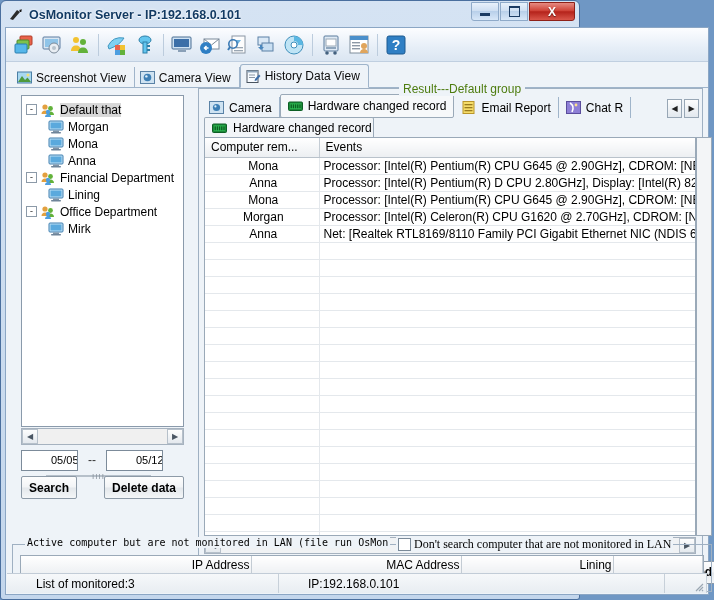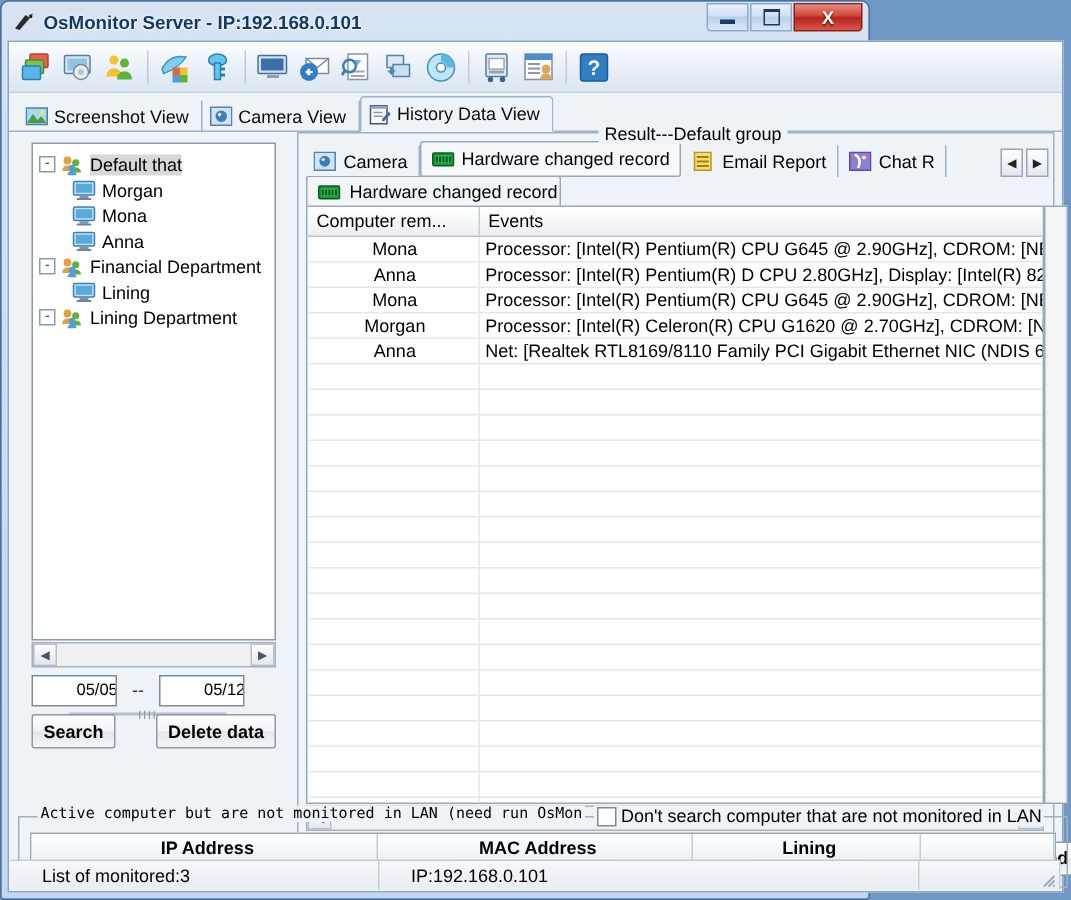--- a/index.html
+++ b/index.html
@@ -180,21 +180,21 @@
   }
 
   
   #resultbox{
     position:absolute;left:192px;top:0px;width:505px;height:501px;
     border:1px solid #9fb0c2;box-sizing:border-box;
   }
   #resultlegend{
     position:absolute;left:200px;top:-7px;
     background:#eef3f8;padding:0 4px;
-    color:#000000;font-size:12px;white-space:nowrap;
+    color:#4d7c0f;font-size:12px;white-space:nowrap;
   }
   #subtabs{
     position:absolute;left:3px;top:6px;right:3px;height:23px;
     display:flex;align-items:flex-end;
   }
   .stab{
     display:flex;align-items:center;gap:5px;
     height:21px;padding:0 7px;
     font-size:12px;color:#000;white-space:nowrap;
     border-right:1px solid #9fb4ca;
@@ -274,48 +274,49 @@
   #lanlegend{
     position:absolute;left:12px;top:-8px;background:#eef3f8;
     font-family:"DejaVu Sans Mono", monospace;
     font-size:10px;color:#000;white-space:nowrap;padding:0 2px;
     max-width:372px;overflow:hidden;
   }
   #lancheck{
     position:absolute;left:383px;top:-8px;
     display:flex;align-items:center;gap:3px;background:#eef3f8;padding:0 2px;
     white-space:nowrap;
+    font-family:Liberation Serif, serif;
   }
   #lancheck .cb{width:11px;height:11px;border:1px solid #7b8a99;background:#fff;display:block;}
   #lancheck .cbl{font-size:12px;color:#000;}
 
   #lantable{
     position:absolute;left:7px;top:10px;width:684px;height:28px;
     background:#fff;border:1px solid #9aa9b8;box-sizing:border-box;overflow:hidden;
   }
   #lantable table{border-collapse:collapse;width:100%;table-layout:fixed;}
   #lantable th{
     height:19px;box-sizing:border-box;
     background:linear-gradient(#ffffff,#eceff2);
     border-right:1px solid #c4ccd4;border-bottom:1px solid #b9c2cb;
-    font-weight:bold;font-size:12px;text-align:center;padding-left:6px;
+    font-weight:normal;font-size:12px;text-align:right;padding-left:6px;
   }
 
   
   #statusbar{
     position:absolute;left:1px;bottom:1px;width:700px;height:20px;
     display:flex;align-items:stretch;
     background:linear-gradient(#f6f8fa,#e8edf2);
     border-top:1px solid #c2ccd7;
     box-sizing:border-box;
   }
   .scell{
-    display:flex;align-items:center;padding-left:21px;
+    display:flex;align-items:center;padding-left:3px;
     font-size:12px;color:#000;
-    border-right:1px solid #c7d0d9;box-sizing:border-box;
+    border-right:1px solid #c7d0d9;box-sizing:border-box;margin-left:26px;
   }
   #scell1{width:246px;}
   #scell2{width:360px;text-align:right;}
   #scell3{flex:1;position:relative;}
   #grip{
     position:absolute;right:2px;bottom:1px;width:12px;height:12px;
   }
 </style>
 </head>
 <body>
@@ -584,23 +585,35 @@
               <span class="ticon-grp">
                 <svg width="16" height="14" viewBox="0 0 16 14">
                   <circle cx="5" cy="4" r="2.6" fill="#e3a03f"></circle>
                     <path d="M1.5 11c0-2.3 1.6-3.6 3.5-3.6s3.5 1.3 3.5 3.6z" fill="#e3a03f"></path>
                   <circle cx="10.5" cy="5.5" r="2.4" fill="#62b23a"></circle>
                     <path d="M7 12c0-2.2 1.6-3.4 3.5-3.4s3.5 1.2 3.5 3.4z" fill="#62b23a"></path>
                   <circle cx="8" cy="9" r="2.2" fill="#4d9ee0"></circle>
                     <path d="M5 14c0-2 1.4-3.1 3-3.1s3 1.1 3 3.1z" fill="#4d9ee0"></path>
                 </svg>
               </span>
-              <span class="tlabel">Lining Department</span>
+              <span class="tlabel">Office Department</span>
             </div>
 
+            <div class="trow">
+              <span class="tindent"></span>
+              <span class="ticon-pc">
+                <svg width="16" height="14" viewBox="0 0 16 14">
+                  <rect x="1" y="1" width="14" height="9" rx="1" fill="#bfe0f5" stroke="#3f7fb0"></rect>
+                  <rect x="2.5" y="2.5" width="11" height="6" fill="#5aa9dd"></rect>
+                  <rect x="5" y="10.5" width="6" height="1.6" fill="#7f94a8"></rect>
+                  <rect x="3" y="12" width="10" height="1.4" rx="0.7" fill="#6e8499"></rect>
+                </svg>
+              </span>
+              <span class="tlabel">Mirk</span>
+            </div>
           </div>
         </div>
 
         <div id="treescroll">
           <div class="sbtn">◀</div>
           <div class="strack">
             <div class="sthumb">IIII</div>
           </div>
           <div class="sbtn">▶</div>
         </div>
@@ -816,21 +829,21 @@
         <div id="footerbtns">
           <div class="wbtn" style="margin-left:2px;">System settings</div>
           <div class="wbtn" style="margin-left:186px;">Saved as HTM/Excel file</div>
           <div class="wbtn" style="margin-left:16px;">Saved as MS Word</div>
         </div>
       </div>
 
     </div>
 
     <div id="lanbox">
-      <div id="lanlegend">Active computer but are not monitored in LAN (need run OsMon</div>
+      <div id="lanlegend">Active computer but are not monitored in LAN (file run OsMon</div>
       <div id="lancheck">
         <span class="cb"></span>
         <span class="cbl">Don't search computer that are not monitored in LAN</span>
       </div>
       <div id="lantable">
         <table>
           <thead>
             <tr>
               <th style="width:230px">IP Address</th>
               <th style="width:210px">MAC Address</th>

